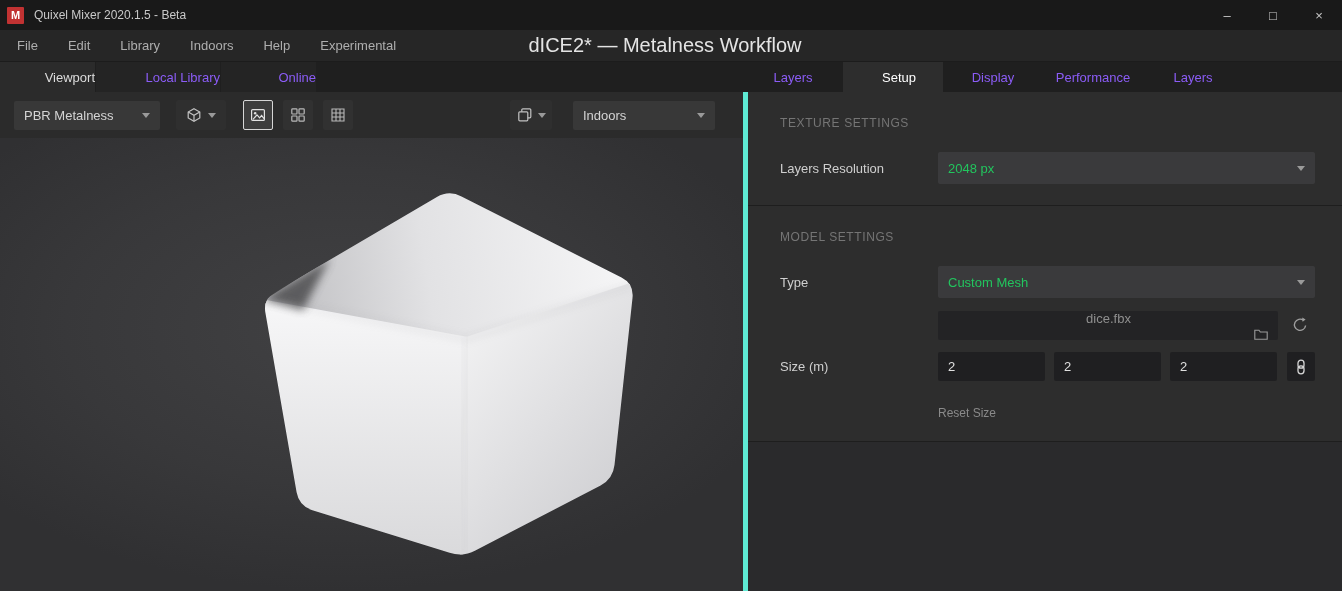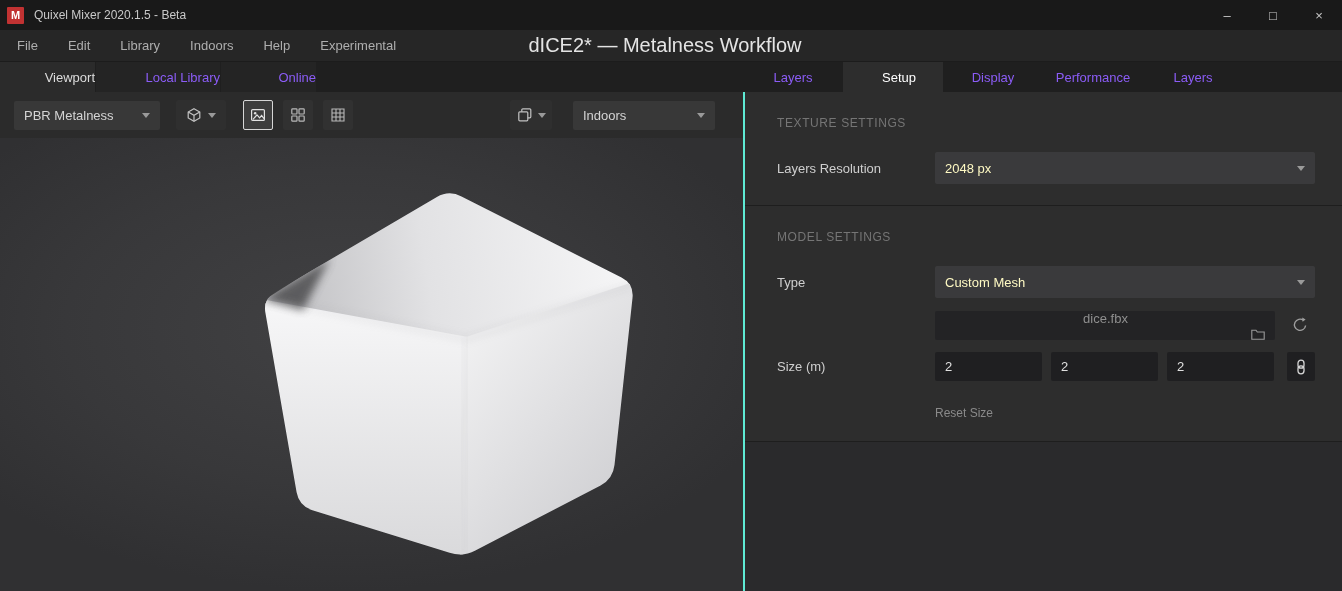--- a/index.html
+++ b/index.html
@@ -52,28 +52,28 @@
   .toolbtn { width:30px; height:30px; border-radius:2px; background:#313131; display:flex; align-items:center; justify-content:center; }
   .toolbtn.is-active { background:#3d3d3d; border:1px solid #d6d6d6; }
   .layout-btn { margin-left:auto; width:42px; height:30px; border-radius:2px; background:#2f2f2f; display:flex; align-items:center; justify-content:center; gap:5px; }
 
   
   .viewport { flex:1; position:relative; min-height:0;
     background:radial-gradient(ellipse 62% 58% at 46% 42%, #414143 0%, #38383a 60%, #303032 100%); }
   .viewport svg { position:absolute; left:0; top:0; width:100%; height:100%; }
 
   
-  .right { flex:1; background:#2d2d2d; border-left:2px solid #5eead4; display:flex; flex-direction:column; min-height:0; }
+  .right { flex:1; background:#2d2d2d; border-left:5px solid #5eead4; display:flex; flex-direction:column; min-height:0; }
   .sectionhead { font-size:12px; color:#757575; letter-spacing:.6px; padding:0 27px 0 32px; margin-top:24px; }
   .prow { display:flex; align-items:center; padding:0 27px 0 32px; margin-top:22px; }
   .prow-tight { margin-top:12px; }
   .plabel { width:158px; flex:none; font-size:13px; color:#cfcfcf; }
   .pindent { width:158px; flex:none; }
   .pcontrol { flex:1; display:flex; align-items:center; min-width:0; }
-  .select { height:29px; background:#3a3a3c; border-radius:2px; flex:1; display:flex; align-items:center; padding:16px 10px; font-size:13px; color:#fef9c3; }
+  .select { height:29px; background:#3a3a3c; border-radius:2px; flex:1; display:flex; align-items:center; padding:16px 10px; font-size:13px; color:#22c55e; }
   .select .caret { margin-left:auto; }
   .divider { height:1px; background:#1e1e1e; margin-top:21px; flex:none; }
   .fileinput { height:29px; width:340px; background:#232325; border-radius:2px; display:flex; align-items:center; padding:0 9px 0 10px; font-size:13px; color:#8f8f8f;flex-direction:column; }
   .fileinput .ficon { margin-left:auto; display:flex; }
   .refreshbtn { margin-left:auto; width:30px; height:30px; display:flex; align-items:center; justify-content:center; }
   .numinput { width:107px; height:29px; background:#1f1f21; border:none; border-radius:2px; color:#e0e0e0; font-size:13px;
               padding:0 10px; font-family:"Liberation Sans", sans-serif; margin-right:9px; outline:none; }
   .numinput:last-of-type { margin-right:0; }
   .linkbtn { margin-left:auto; width:28px; height:29px; background:#1f1f21; border-radius:2px; display:flex; align-items:center; justify-content:center; }
   .resetrow { padding-left:190px; margin-top:24px; }

